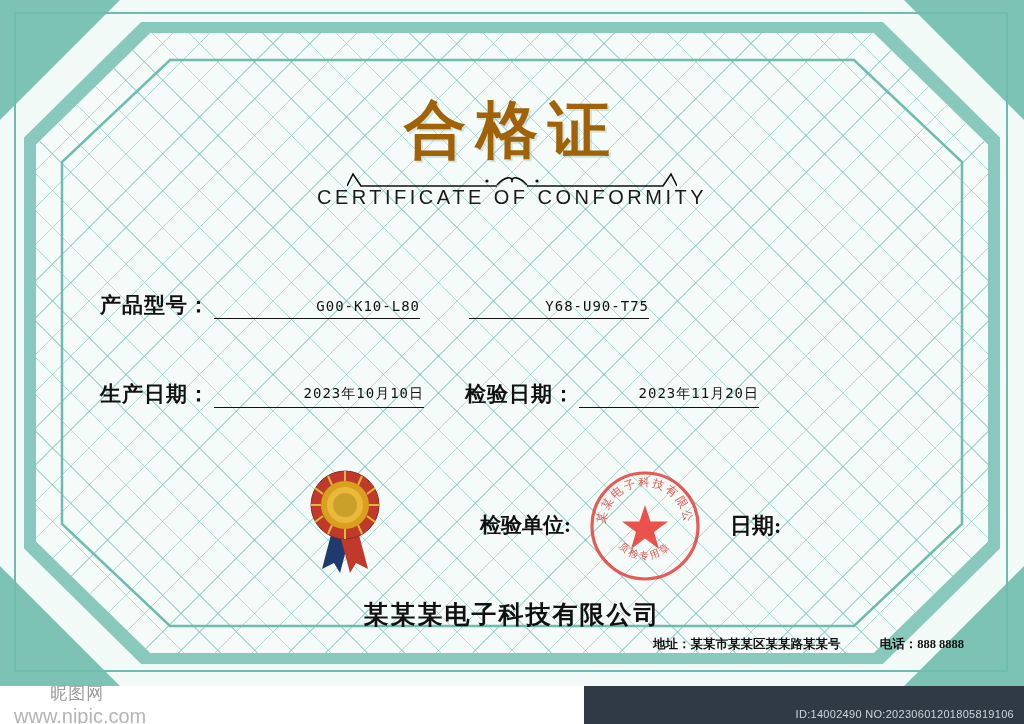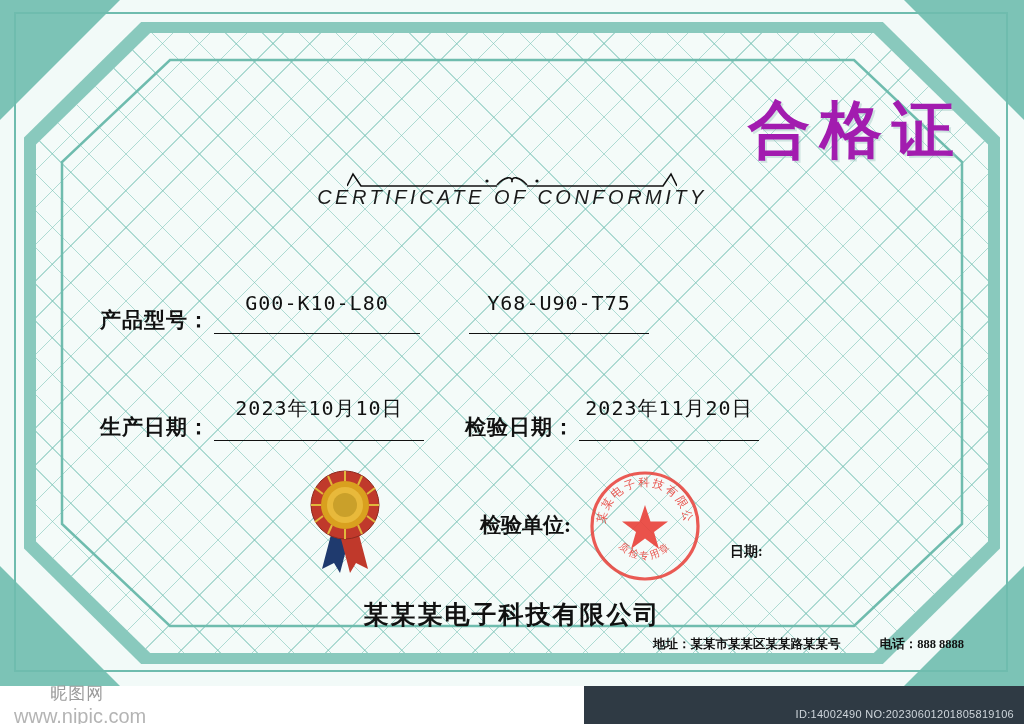--- a/index.html
+++ b/index.html
@@ -104,46 +104,45 @@
   .content {
     position: absolute;
     left: 60px; top: 58px;
     width: 904px; height: 570px;
   }
 
   .title-zh {
     position: absolute;
     left: 0; right: 0;
     top: 30px;
-    text-align: right;
+    text-align: center;
     font-family: "Liberation Serif", "DejaVu Serif", serif;
     font-weight: bold;
     font-size: 62px;
     letter-spacing: 10px;
-    color: #a21caf;
+    color: #a16207;
     text-shadow: 2px 2px 0 rgba(160,200,192,0.45);
   }
   .divider {
     position: absolute;
     left: 50%;
     transform: translateX(-50%);
     top: 112px;
     width: 330px;
     height: 20px;
   }
   .title-en {
     position: absolute;
     left: 0; right: 0;
     top: 128px;
     text-align: center;
     font-size: 20px;
     letter-spacing: 3.5px;
     color: #1a1a1a;
     font-family: "Liberation Sans", sans-serif;
-    font-style: italic;
   }
 
   
   .form {
     position: absolute;
     left: 40px;
     top: 205px;
     width: 824px;
   }
   .row {
@@ -160,25 +159,25 @@
     font-weight: bold;
     font-size: 21px;
     color: #111;
     white-space: nowrap;
     letter-spacing: 1px;
   }
   .value-line {
     flex: 1;
     border-bottom: 1.6px solid #111;
     margin-left: 4px;
-    text-align: center;
+    text-align: right;
     font-family: "DejaVu Sans Mono", monospace;
-    font-size: 20px;
-    color: #111;
-    padding-bottom: 18px;
+    font-size: 14px;
+    color: #111;
+    padding-bottom: 4px;
     min-width: 180px;
     letter-spacing: 1px;
   }
   .value-line.w-mid { max-width: 206px; }
   .value-line.w-long { max-width: 210px; }
   .value-line.w-insp { max-width: 208px; }
 
   
   .bottom-row {
     position: absolute;
@@ -202,23 +201,22 @@
     font-weight: bold;
     font-size: 21px;
     color: #111;
   }
   .date-label {
     position: absolute;
     left: 630px;
     top: 48px;
     font-family: "Liberation Serif", "DejaVu Serif", serif;
     font-weight: bold;
-    font-size: 14px;
-    color: #111;
-    margin-top: 32px;
+    font-size: 22px;
+    color: #111;
   }
   .stamp {
     position: absolute;
     left: 488px;
     top: 6px;
     width: 114px;
     height: 114px;
   }
 
   .company {

